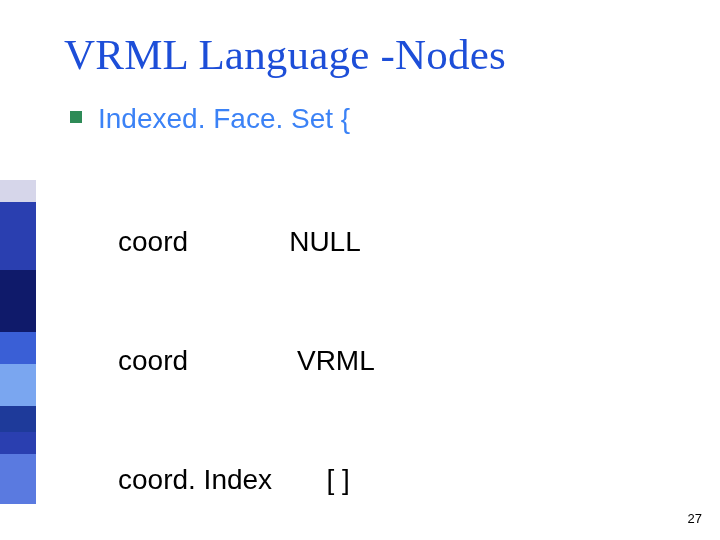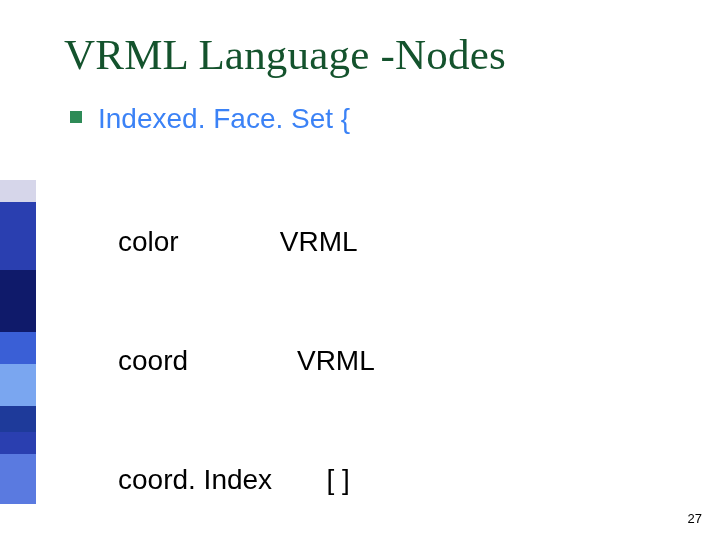--- a/index.html
+++ b/index.html
@@ -23,21 +23,21 @@
   }
   .slide {
     position: absolute;
     left: 64px;
     top: 30px;
     right: 40px;
   }
   .title {
     font-family: "Times New Roman", Times, serif;
     font-size: 43px;
-    color: #14532d;
+    color: #1d4ed8;
     font-weight: 400;
     margin: 0 0 22px 0;
     letter-spacing: 0.2px;
   }
   .bullet-row {
     display: flex;
     align-items: flex-start;
     margin-left: 6px;
   }
   .bullet {
@@ -87,21 +87,21 @@
 
 <div class="slide">
   <h1 class="title">VRML Language -Nodes</h1>
 
   <div class="bullet-row">
     <div class="bullet"></div>
     <div class="node-head">Indexed. Face. Set {</div>
   </div>
 
   <div class="fields">
-    <div>color             VRML</div>
+    <div>coord             NULL</div>
     <div>coord              VRML</div>
     <div>coord. Index       [ ]</div>
     
     
     
   </div>
 
 </div>
 
 <div class="pagenum">27</div>

